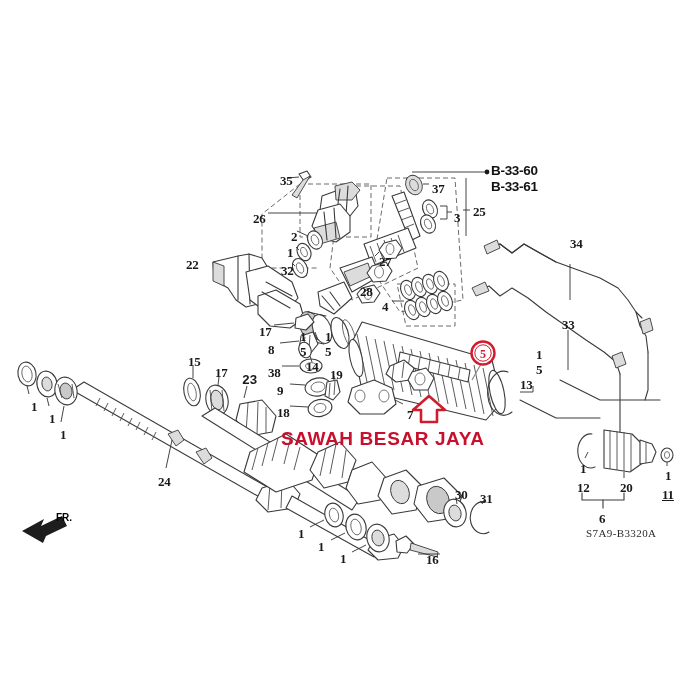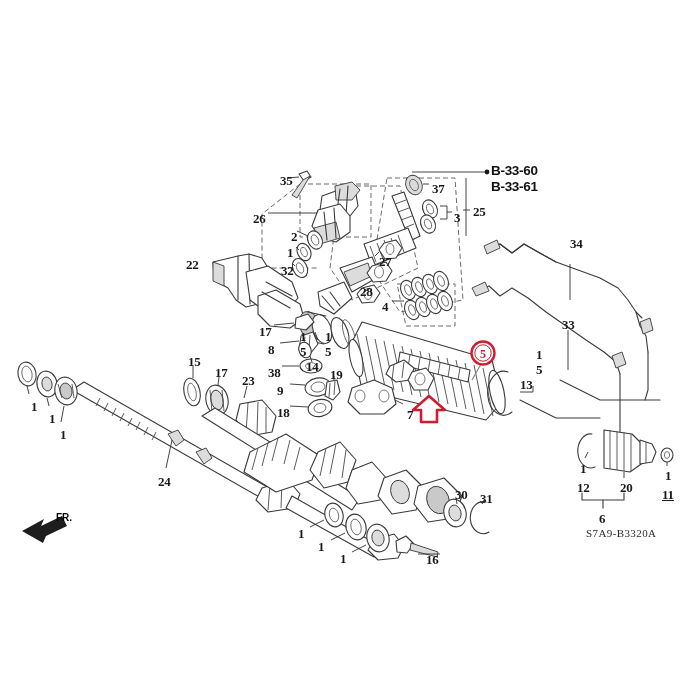--- a/index.html
+++ b/index.html
@@ -384,20 +384,21 @@
       <path class="blk" d="M22 531 L44 519 L41 526 L62 516 L67 526 L46 536 L43 543 Z"></path>
     </g>
 
   </svg>
 
   <div class="ref" style="left:491px;top:163px;">B-33-60</div>
   <div class="ref" style="left:491px;top:179px;">B-33-61</div>
 
   <div class="callnum" style="left:480px;top:347px;color:#d01c2e;">5</div>
 
+  <div class="wm" style="left:281px;top:428px;color:#c8102e;">SAWAH BESAR JAYA</div>
 
   <div class="partno" style="left:586px;top:527px;">S7A9-B3320A</div>
 
   <div class="frtxt" style="left:56px;top:512px;">FR.</div>
 
   <div id="numbers">
       <div class="lbl" style="left: 272px; top: 174px; margin-left: 8px;">35</div>
       <div class="lbl" style="left: 253px; top: 212px;">26</div>
       <div class="lbl" style="left: 186px; top: 258px;">22</div>
       <div class="lbl" style="left: 291px; top: 230px;">2</div>
@@ -415,21 +416,21 @@
       <div class="lbl" style="left: 277px; top: 384px;">9</div>
       <div class="lbl" style="left: 277px; top: 406px;">18</div>
       <div class="lbl" style="left: 300px; top: 330px;">1</div>
       <div class="lbl" style="left: 300px; top: 345px;">5</div>
       <div class="lbl" style="left: 306px; top: 360px;">14</div>
       <div class="lbl" style="left: 330px; top: 368px; text-align: center;">19</div>
       <div class="lbl" style="left: 325px; top: 330px;">1</div>
       <div class="lbl" style="left: 325px; top: 345px;">5</div>
       <div class="lbl" style="left: 188px; top: 355px;">15</div>
       <div class="lbl" style="left: 215px; top: 366px;">17</div>
-      <div class="lbl" style="left: 242px; top: 374px;">23</div>
+      <div class="lbl" style="left: 242px; top: 374px; font-family: Liberation Mono, monospace;">23</div>
       <div class="lbl" style="left: 407px; top: 408px;">7</div>
       <div class="lbl" style="left: 158px; top: 475px;">24</div>
       <div class="lbl" style="left: 31px; top: 400px;">1</div>
       <div class="lbl" style="left: 49px; top: 412px;">1</div>
       <div class="lbl" style="left: 60px; top: 428px;">1</div>
       <div class="lbl" style="left: 298px; top: 527px;">1</div>
       <div class="lbl" style="left: 318px; top: 540px;">1</div>
       <div class="lbl" style="left: 340px; top: 552px;">1</div>
       <div class="lbl" style="left: 426px; top: 553px;">16</div>
       <div class="lbl" style="left: 455px; top: 488px;">30</div>

